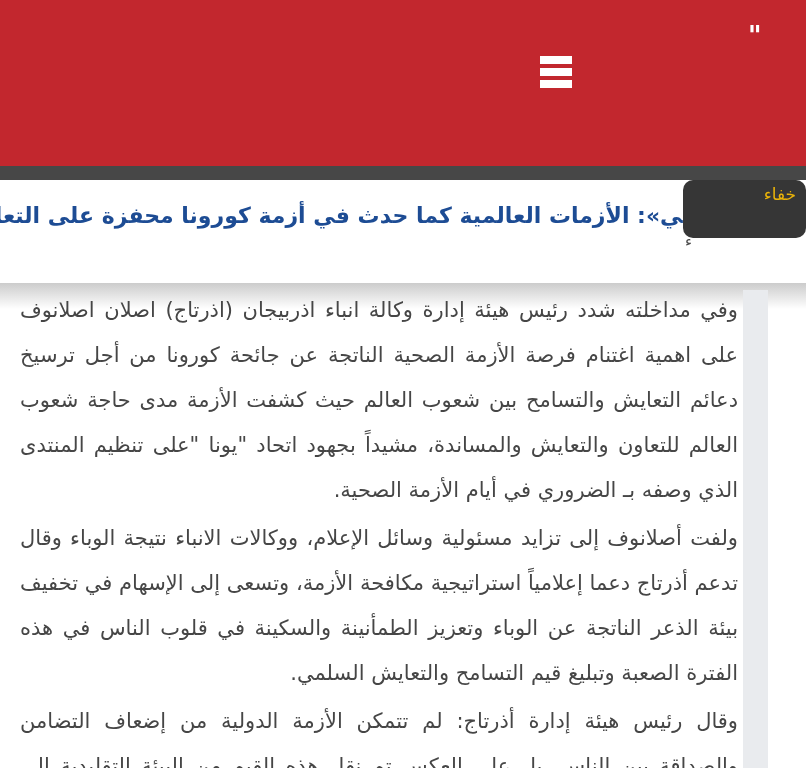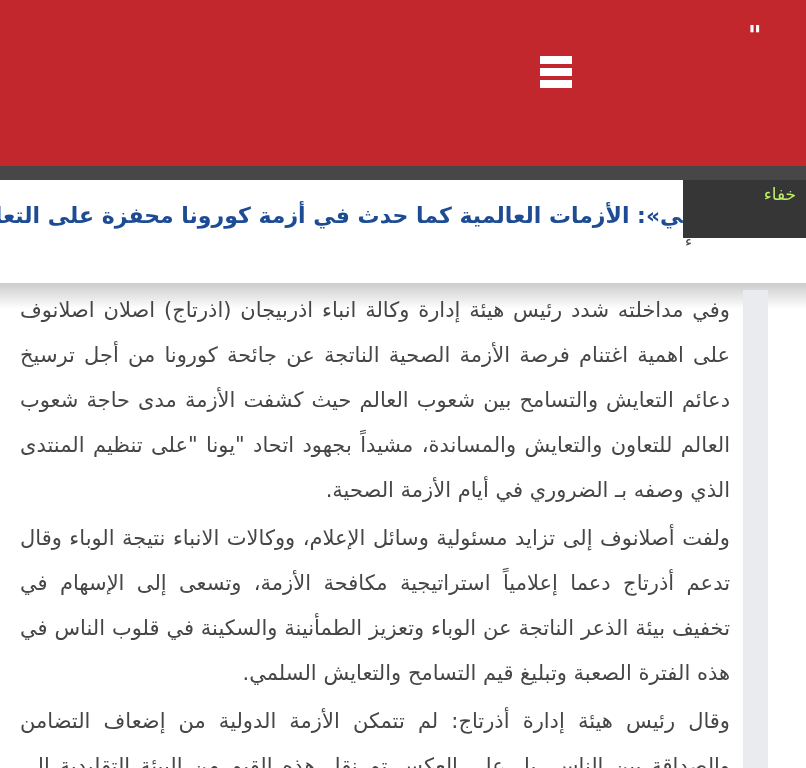--- a/index.html
+++ b/index.html
@@ -42,26 +42,27 @@
   .dark-strip{
     position:absolute;top:166px;left:0;
     width:806px;height:14px;
     background:#474747;
   }
   .hide-box{
     position:absolute;top:180px;right:0;
     width:123px;height:58px;
     background:#363636;
     z-index:5;
-    color:#bef264;
+    color:#eab308;
     direction:rtl;
     text-align:left;
     padding:4px 10px 16px 0;
     box-sizing:border-box;
     font-size:17px;
+    border-radius:10px;
   }
   .hide-box .hide-label{float:right;}
   .stray-hamza{
     position:absolute;top:232px;right:114px;
     font-size:15px;color:#4a4a4a;
     z-index:1;
   }
   
   .title{
     position:absolute;top:203px;right:110px;
@@ -83,21 +84,21 @@
   
   .article-body{
     position:absolute;top:283px;left:20px;right:68px;
     padding-top:5px;
     direction:rtl;
     text-align:justify;
     color:#464646;
     font-size:21px;
     line-height:45px;
   }
-  .article-body p{margin:0 8px 3px 0;}
+  .article-body p{margin:0 0 3px 0;}
   
   .scroll-track{
     position:absolute;top:290px;right:38px;bottom:0;
     width:25px;
     background:#E9EBEE;
   }
 </style>
 </head>
 <body>
 

